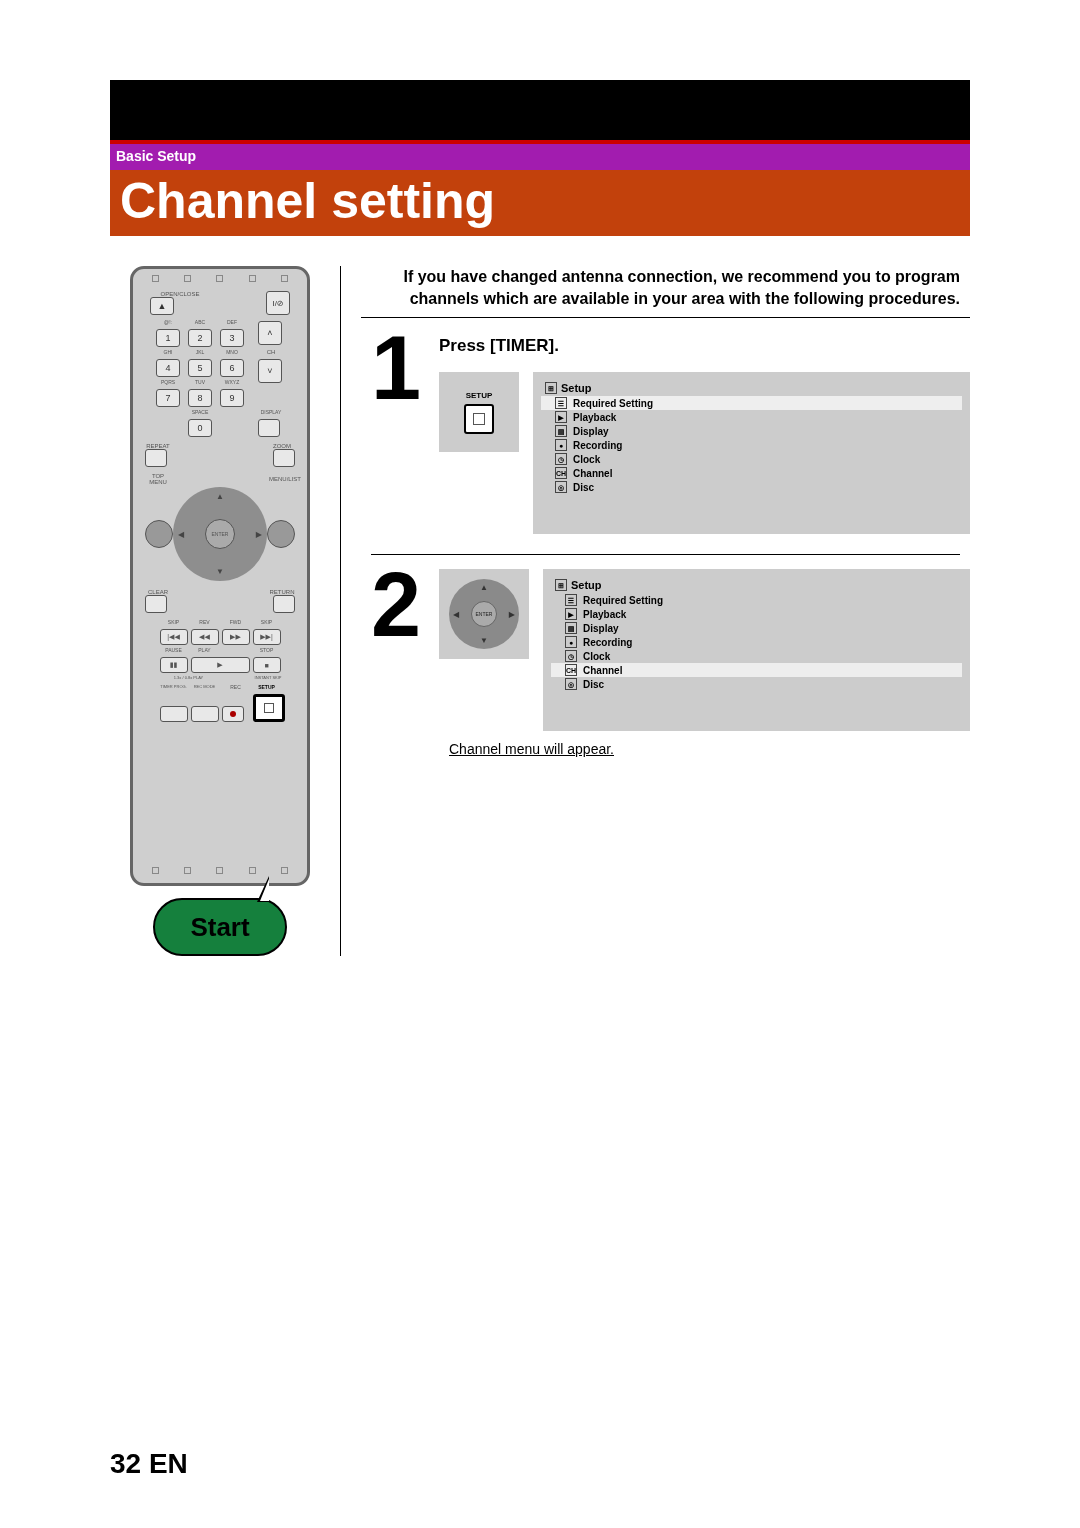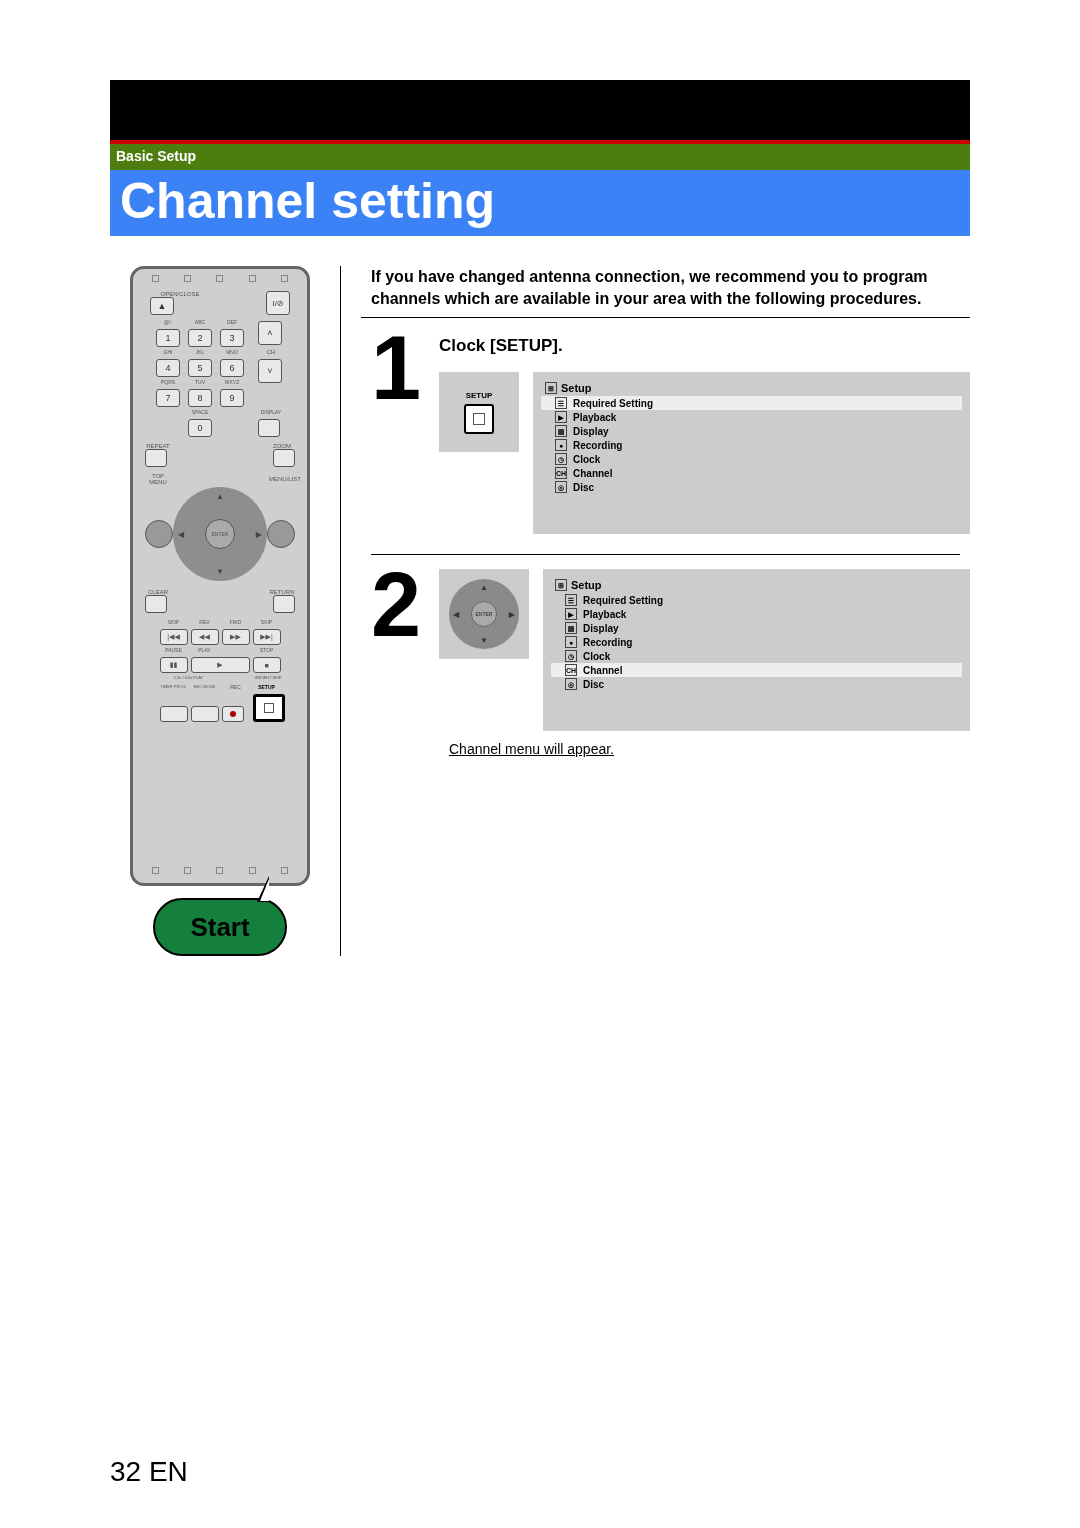--- a/index.html
+++ b/index.html
@@ -21,28 +21,28 @@
     height: 60px;
     width: 100%;
     margin-bottom: 0;
   }
   .red-line {
     height: 4px;
     background: #c00;
     width: 100%;
   }
   .breadcrumb {
-    background: #4d7c0f;
+    background: #a21caf;
     color: #fff;
     font-weight: bold;
     font-size: 14px;
     padding: 4px 0 6px 6px;
   }
   .title-block {
-    background: #3b82f6;
+    background: #c2410c;
     color: #fff;
     font-size: 50px;
     font-weight: bold;
     padding: 6px 10px 10px 10px;
     line-height: 1;
   }
   .subtitle {
     background: #bfbfbf;
     font-size: 20px;
     font-weight: bold;
@@ -65,20 +65,21 @@
     flex: 1;
     padding-left: 0px;
   }
   .intro {
     font-weight: bold;
     font-size: 16px;
     padding: 0 10px 8px 10px;
     border-bottom: 1px solid #000;
     margin-bottom: 14px;
     line-height: 1.35;
+    text-align: right;
   }
   .step {
     display: flex;
     gap: 8px;
     margin-bottom: 20px;
   }
   .bignum {
     font-size: 90px;
     font-weight: 900;
     font-family: "Arial Black", Arial, sans-serif;
@@ -139,22 +140,22 @@
     min-height: 140px;
   }
   .menu-header{font-weight:bold;padding:2px 4px;display:flex;align-items:center;gap:4px;}
   .menu-item{display:flex;align-items:center;gap:6px;padding:1px 4px 1px 14px;font-weight:bold;font-size:10px;}
   .menu-item.sel{background:#eee;}
   .mi-icon{width:10px;height:10px;border:1px solid #444;font-size:7px;display:flex;align-items:center;justify-content:center;line-height:1;}
   .tri-r::before{content:"▶";font-size:7px;}
   .step-note{font-size:14px;margin-top:10px;margin-left:10px;text-decoration:underline;}
   .rule{border-top:1px solid #000;margin:6px 10px 14px 10px;}
   .footer{
-    position:absolute;bottom:40px;left:110px;
-    font-size:28px;font-weight:normal;
+    position:absolute;bottom:48px;left:110px;
+    font-size:28px;font-weight:bold;
   }
 
   
   .remote{
     width:180px;height:620px;border:3px solid #666;border-radius:14px;
     background:#cfcfcf;position:relative;box-sizing:border-box;padding:6px;
     display:flex;flex-direction:column;align-items:center;font-size:7px;color:#555;
   }
   .r-dots{display:flex;justify-content:space-around;width:100%;height:10px;}
   .r-dots span{width:5px;height:5px;border:1px solid #888;}
@@ -368,21 +369,21 @@
         <span>Start</span>
       </div>
     </div>
 
     <div class="steps-col">
       <div class="intro">If you have changed antenna connection, we recommend you to program channels which are available in your area with the following procedures.</div>
 
       <div class="step">
         <div class="bignum">1</div>
         <div class="step-body">
-          <div class="step-title">Clock [SETUP].</div>
+          <div class="step-title">Press [TIMER].</div>
           <div class="step-row">
             <div class="mini-button-box">
               <div class="mini-label">SETUP</div>
               <div class="mini-setup-btn"></div>
             </div>
             <div class="menu-box">
               <div class="menu-header">
                   <span class="mi-icon">⊞</span>
                   <span>Setup</span>
                 </div>

